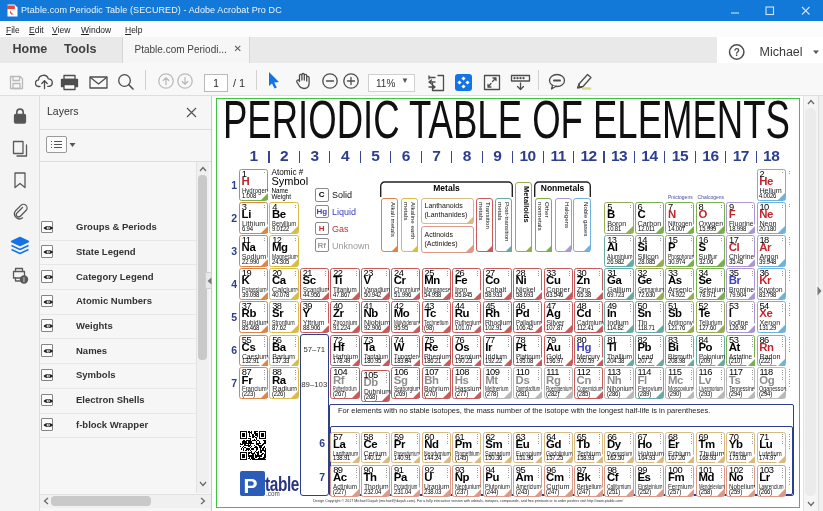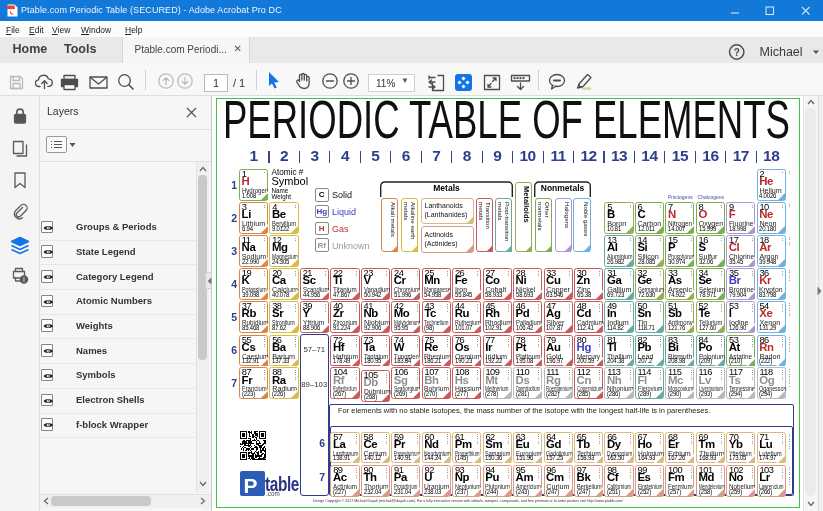--- a/index.html
+++ b/index.html
@@ -1,20 +1,20 @@
 <!DOCTYPE html>
 <html><head><meta charset="utf-8"><style>
 *{margin:0;padding:0;box-sizing:border-box}
 html,body{width:823px;height:511px;overflow:hidden;font-family:"Liberation Sans",sans-serif}
 .abs{position:absolute}
 #titlebar{position:absolute;left:0;top:0;width:823px;height:20.5px;background:#1379d8;color:#eef5fc;font-size:9px}
 #titlebar .t{position:absolute;left:21px;top:5px;letter-spacing:.1px}
 #menubar{position:absolute;left:0;top:20.5px;width:823px;height:16.5px;background:#fcfcfc;font-size:8.5px;color:#222}
 #menubar span{position:absolute;top:4px}
-#tabbar{position:absolute;left:0;top:37px;width:823px;height:25.5px;background:#e9e9e9}
+#tabbar{position:absolute;left:0;top:37px;width:717px;height:25.5px;background:#e9e9e9}
 #tabbar .big{position:absolute;top:5px;font-size:12.5px;font-weight:700;color:#3f3f3f}
 #doctab{position:absolute;left:121.5px;top:0;width:128.5px;height:25.5px;background:#f6f6f6;border-left:1px solid #d5d5d5;border-right:1px solid #d5d5d5;font-size:10px;color:#444}
 #toolbar{position:absolute;left:0;top:62.5px;width:823px;height:33.5px;background:#f8f8f8;border-bottom:1px solid #dedede}
 .tsep{position:absolute;top:70px;width:1px;height:20px;background:#d0d0d0}
 #iconstrip{position:absolute;left:0;top:96px;width:40px;height:415px;background:#f4f4f4;border-right:1px solid #dcdcdc}
 #panel{position:absolute;left:40px;top:96px;width:172px;height:415px;background:#f6f6f6;border-right:1px solid #c9c9c9}
 .prow{position:absolute;left:0;width:156px;height:25px;border-bottom:1px solid #e7e7e7}
 .prow .lab{position:absolute;left:36px;top:5.5px;font-size:9.5px;font-weight:700;color:#333;white-space:nowrap}
 .eyebox{position:absolute;left:0.5px;top:5px;width:12.5px;height:12.5px;border:1px solid #858585;border-radius:1px;background:#fdfdfd}
 #page{position:absolute;left:212px;top:96px;width:591px;height:415px;background:#fff}

